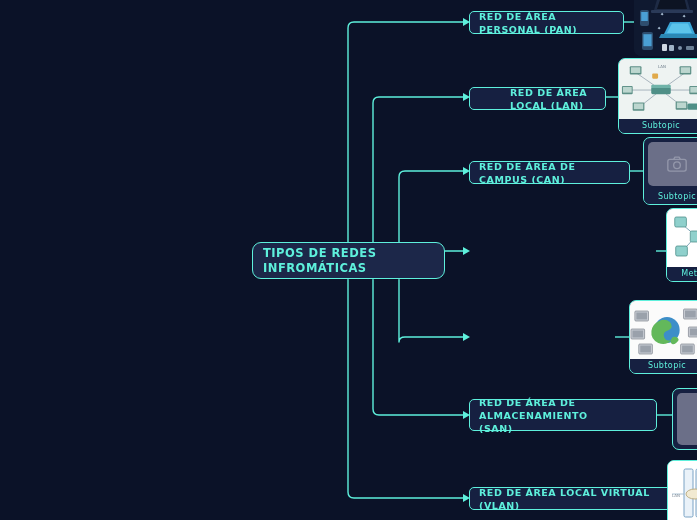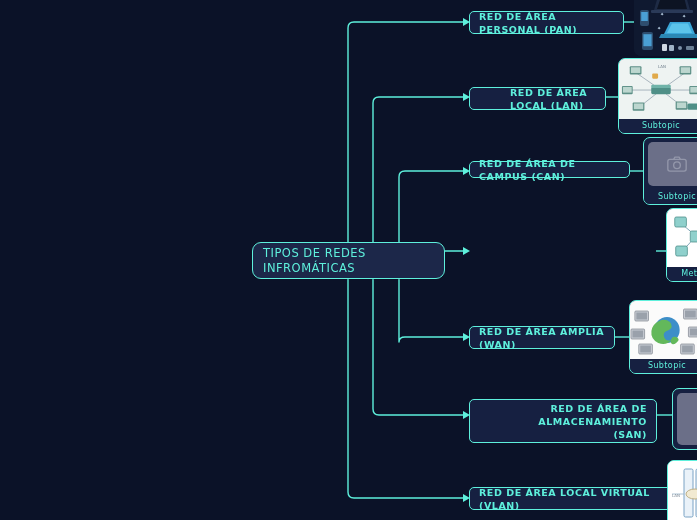--- a/index.html
+++ b/index.html
@@ -44,21 +44,21 @@
     white-space: pre-line;
   }
   .central {
     position: absolute;
     box-sizing: border-box;
     background: #1c2749;
     border: 1.5px solid #5ef0dc;
     border-radius: 9px;
     color: #5ef0dc;
     font-size: 11.5px;
-    font-weight: normal;
+    font-weight: bold;
     letter-spacing: 0.5px;
     line-height: 15px;
     display: flex;
     align-items: center;
     padding: 6px 10px;
     white-space: pre-line;
   }
   
   .imgcard {
     position: absolute;
@@ -155,30 +155,27 @@
   </div>
 
   <div class="node" style="left:469px; top:11px; width:155px; height:23px;">
     <span>RED DE ÁREA PERSONAL (PAN)</span>
   </div>
 
   <div class="node" style="left:469px; top:87px; width:137px; height:23px;padding-left:40px;">
     <span>RED DE ÁREA LOCAL (LAN)</span>
   </div>
 
-  <div class="node" style="left:469px; top:161px; width:161px; height:17px;">
+  <div class="node" style="left:469px; top:161px; width:161px; height:23px;">
     <span>RED DE ÁREA DE CAMPUS (CAN)</span>
   </div>
 
 
-  <div class="node" style="left:469px; top:326px; width:146px; height:23px;">
-    <span>RED DE ÁREA AMPLIA (WAN)</span>
-  </div>
-
-  <div class="node" style="left:469px; top:399px; width:188px; height:44px;text-align:right;">
+
+  <div class="node" style="left:469px; top:399px; width:188px; height:32px;">
     <span>RED DE ÁREA DE ALMACENAMIENTO
 (SAN)</span>
   </div>
 
   <div class="node" style="left:469px; top:487px; width:204px; height:23px;">
     <span>RED DE ÁREA LOCAL VIRTUAL (VLAN)</span>
   </div>
 
   <div class="bare-card" style="left:634px; top:-6px; width:70px; height:62px; border:none; background:#101a33;">
     <svg viewBox="0 0 70 62" width="70" height="62">

